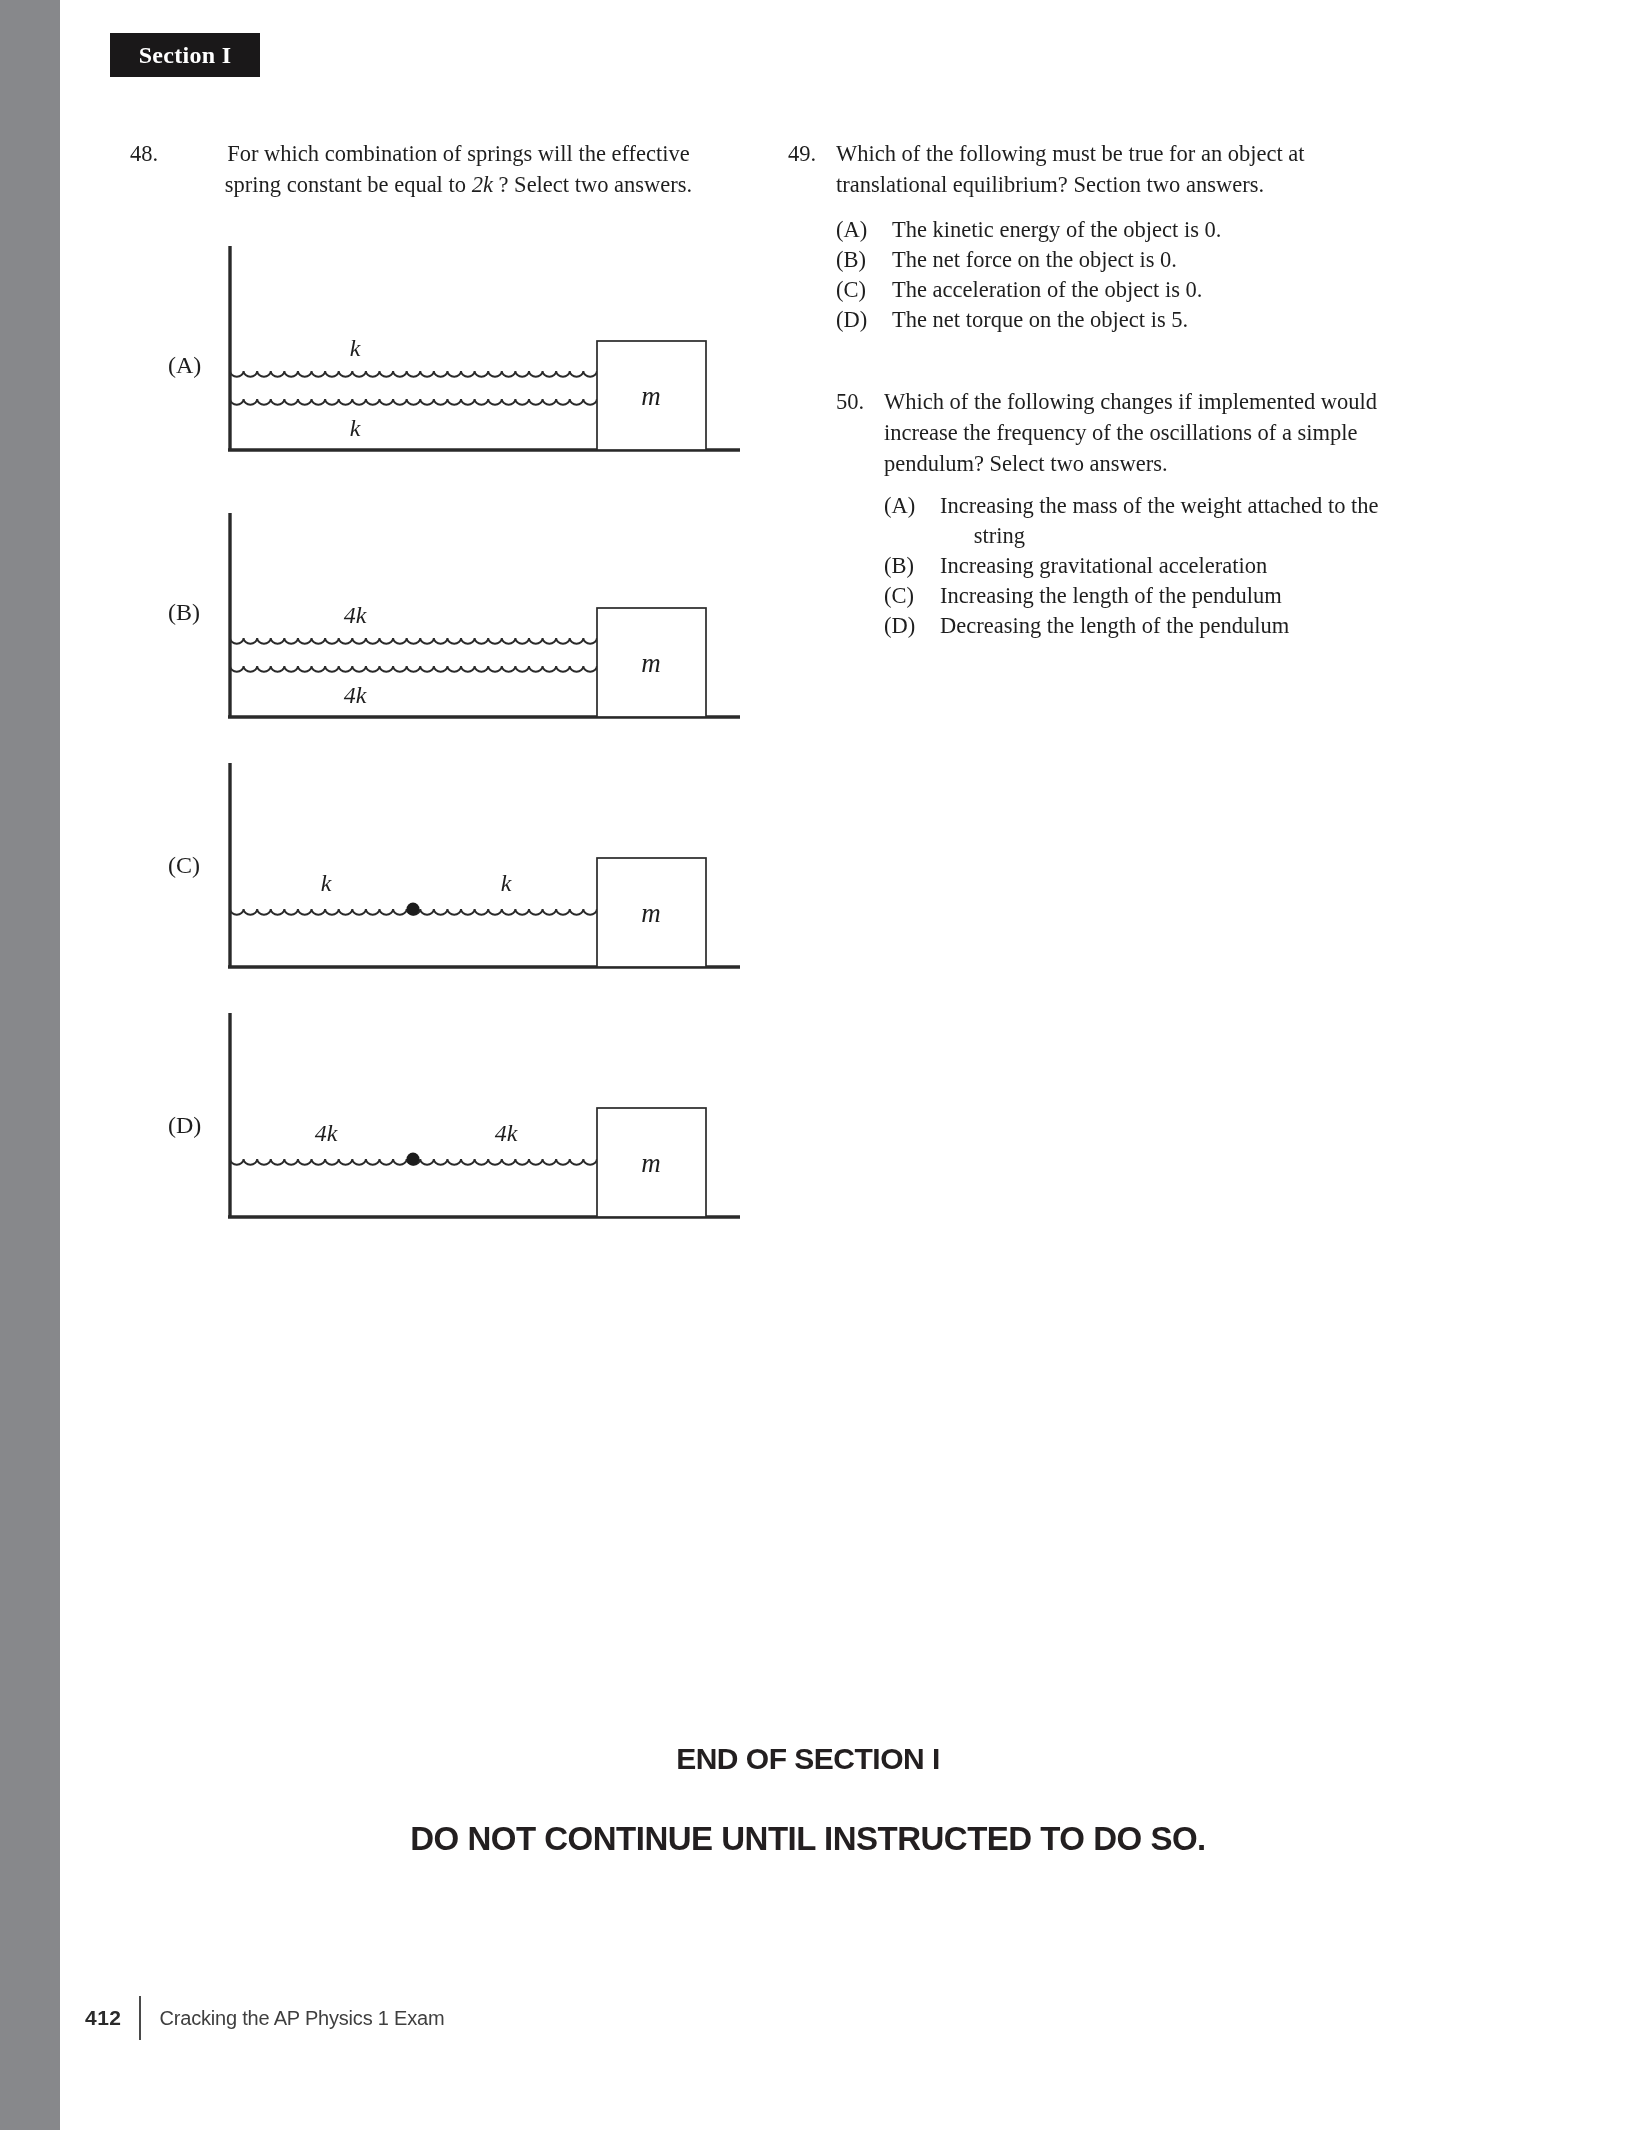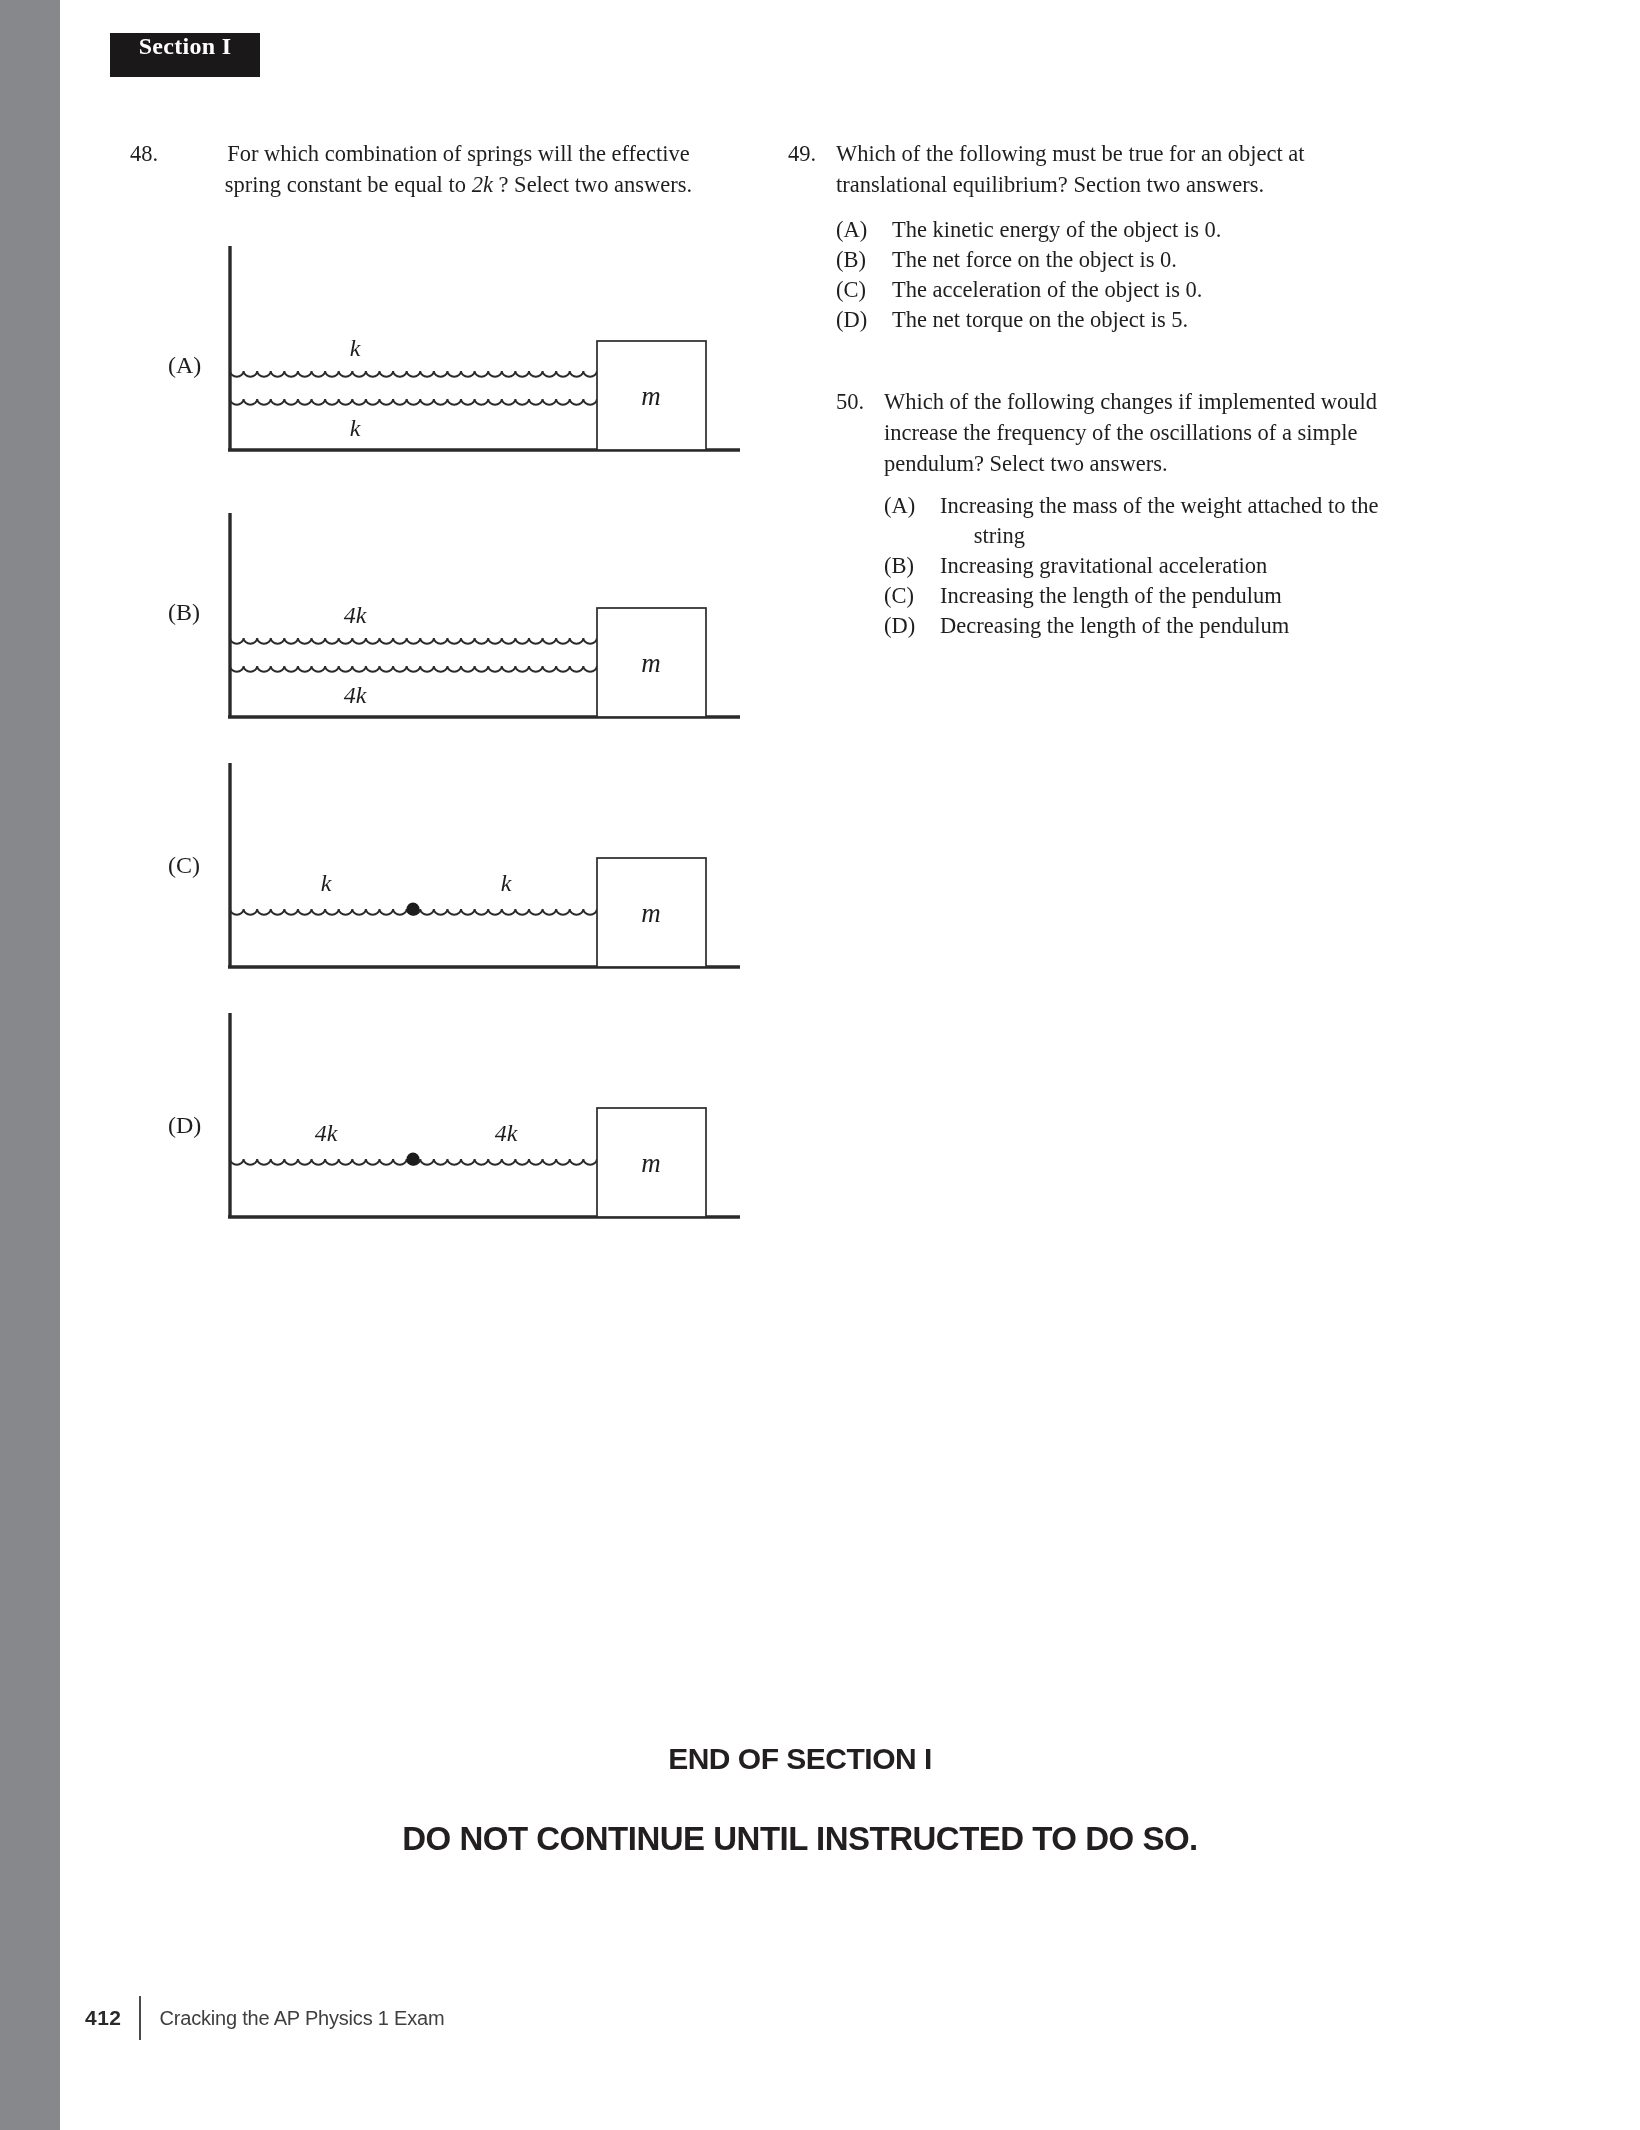--- a/index.html
+++ b/index.html
@@ -1,39 +1,39 @@
 <!DOCTYPE html>
 <html><head>
 <meta charset="utf-8">
 <style>
   html,body{margin:0;padding:0;background:#e8e8e8;}
   .page{position:relative;width:1640px;height:2130px;background:#ffffff;
         font-family:"Liberation Serif",serif;color:#1e1e1e;overflow:hidden;}
   .side-strip{position:absolute;left:0;top:0;width:60px;height:2130px;background:#87888b;}
   .section-tab{position:absolute;left:110px;top:33px;width:150px;height:44px;background:#1a1819;
-        color:#ffffff;display:flex;align-items:flex-start;justify-content:center;
+        color:#ffffff;display:flex;align-items:center;justify-content:center;
         font-weight:bold;font-size:24px;letter-spacing:.3px;}
   .q{position:absolute;font-size:22.5px;}
   .qnum{position:absolute;left:0;top:0;line-height:31px;}
   .qbody{margin-left:48px;}
   .stem-line{line-height:31px;white-space:nowrap;}
   .opts{margin-top:15px;}
   .opts.tight{margin-top:12px;}
   .opt{display:flex;line-height:30px;}
   .opt .letter{width:56px;flex:none;}
   .opt .text{white-space:pre-wrap;}
   .diag{position:absolute;left:222px;}
   .diag-letter{position:absolute;left:168px;font-size:24px;line-height:30px;}
   .thick{stroke:#2a2a2a;stroke-width:3.4;fill:none;}
   .coil{stroke:#2a2a2a;stroke-width:1.9;fill:none;}
   .block{fill:#ffffff;stroke:#2a2a2a;stroke-width:1.7;}
   .slabel{font-family:"Liberation Serif",serif;font-style:italic;font-size:24px;fill:#1e1e1e;}
   .mlabel{font-family:"Liberation Serif",serif;font-style:italic;font-size:27px;fill:#1e1e1e;}
   .end-notice{position:absolute;left:60px;width:1480px;text-align:center;
-        font-family:"Liberation Sans",sans-serif;font-weight:bold;color:#231f20;letter-spacing:-.5px;}
+        font-family:"Liberation Sans",sans-serif;font-weight:bold;color:#231f20;letter-spacing:-.5px;padding-left:8px;}
   .end-line1{top:1742px;font-size:30px;}
   .end-line2{top:1820px;font-size:33px;}
   .footer{position:absolute;left:85px;top:1995px;height:46px;display:flex;align-items:center;
         font-family:"Liberation Sans",sans-serif;}
   .footer .pagenum{font-weight:bold;font-size:21px;color:#2b2b2b;letter-spacing:.5px;}
   .footer .divider{width:2px;height:44px;background:#4a4a4a;margin:0 19px 0 17px;}
   .footer .booktitle{font-size:20px;color:#3f3f3f;letter-spacing:-.2px;}
 </style>
 </head>
 <body>

